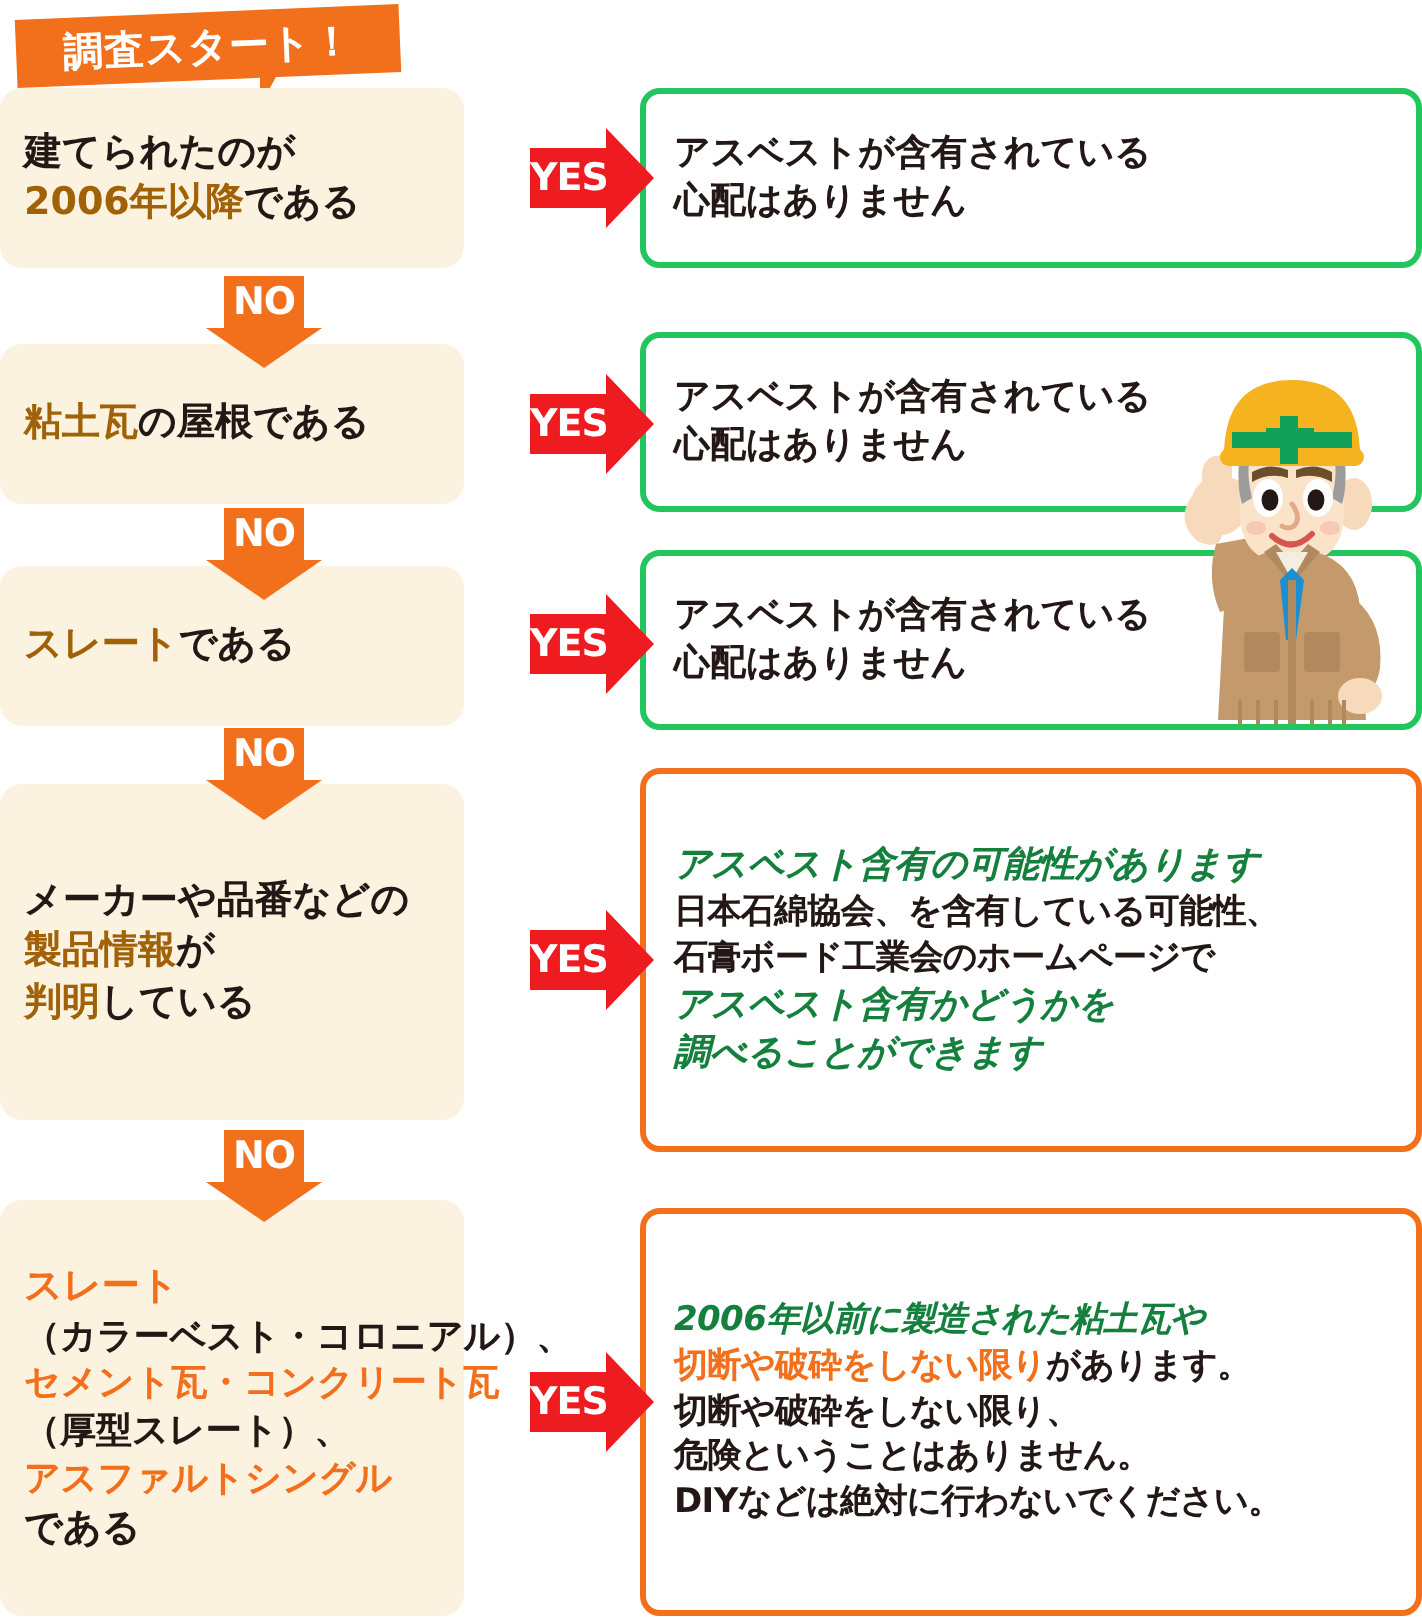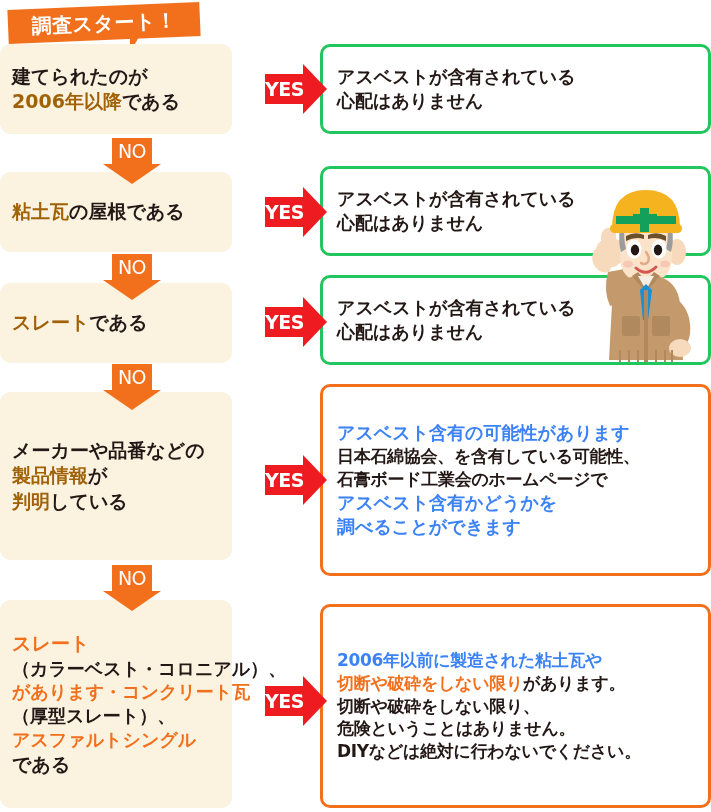--- a/index.html
+++ b/index.html
@@ -104,21 +104,21 @@
     border-right: 29px solid transparent;
     border-top: 20px solid #F2701C;
   }
   .no-arrow .no-label {
     position: absolute;
     left: 0; top: 1px;
     width: 58px;
     text-align: center;
     color: #ffffff;
     font-size: 19px;
-    font-weight: normal;
+    font-weight: bold;
     line-height: 25px;
     letter-spacing: -0.5px;
     z-index: 2;
   }
 
   
   .yes-arrow {
     position: absolute;
     left: 265px;
     width: 62px;
@@ -170,21 +170,21 @@
   .a-box.safe  { border: 3px solid #22c55e; }
   .a-box.warn  { border: 3px solid #F2701C; }
 
   .a-line {
     font-size: 18px;
     font-weight: bold;
     color: #231815;
     line-height: 1.34;
     white-space: nowrap;
   }
-  .a-line.hl { color: #3b82f6; }
+  .a-line.hl { color: #15803d; font-style: italic; }
   .a-line .hl { color: #F2701C; }
   .a-line.tight { font-size: 17px; letter-spacing: -0.3px; }
 
   
   .mascot {
     position: absolute;
     left: 568px;
     top: 180px;
     width: 148px;
     height: 196px;
@@ -288,21 +288,21 @@
 
   <div class="no-arrow" style="top:565px;">
     <div class="shaft"></div>
     <div class="head"></div>
     <div class="no-label">NO</div>
   </div>
 
   <div class="q-box" style="top:600px; height:208px;">
     <div class="q-line hl">スレート</div>
     <div class="q-line small">（カラーベスト・コロニアル）、</div>
-    <div class="q-line hl small">があります・コンクリート瓦</div>
+    <div class="q-line hl small">セメント瓦・コンクリート瓦</div>
     <div class="q-line small">（厚型スレート）、</div>
     <div class="q-line hl small">アスファルトシングル</div>
     <div class="q-line">である</div>
   </div>
 
   <div class="yes-arrow" style="top:676px;">
     <div class="shaft"></div>
     <div class="head"></div>
     <div class="yes-label">YES</div>
   </div>

